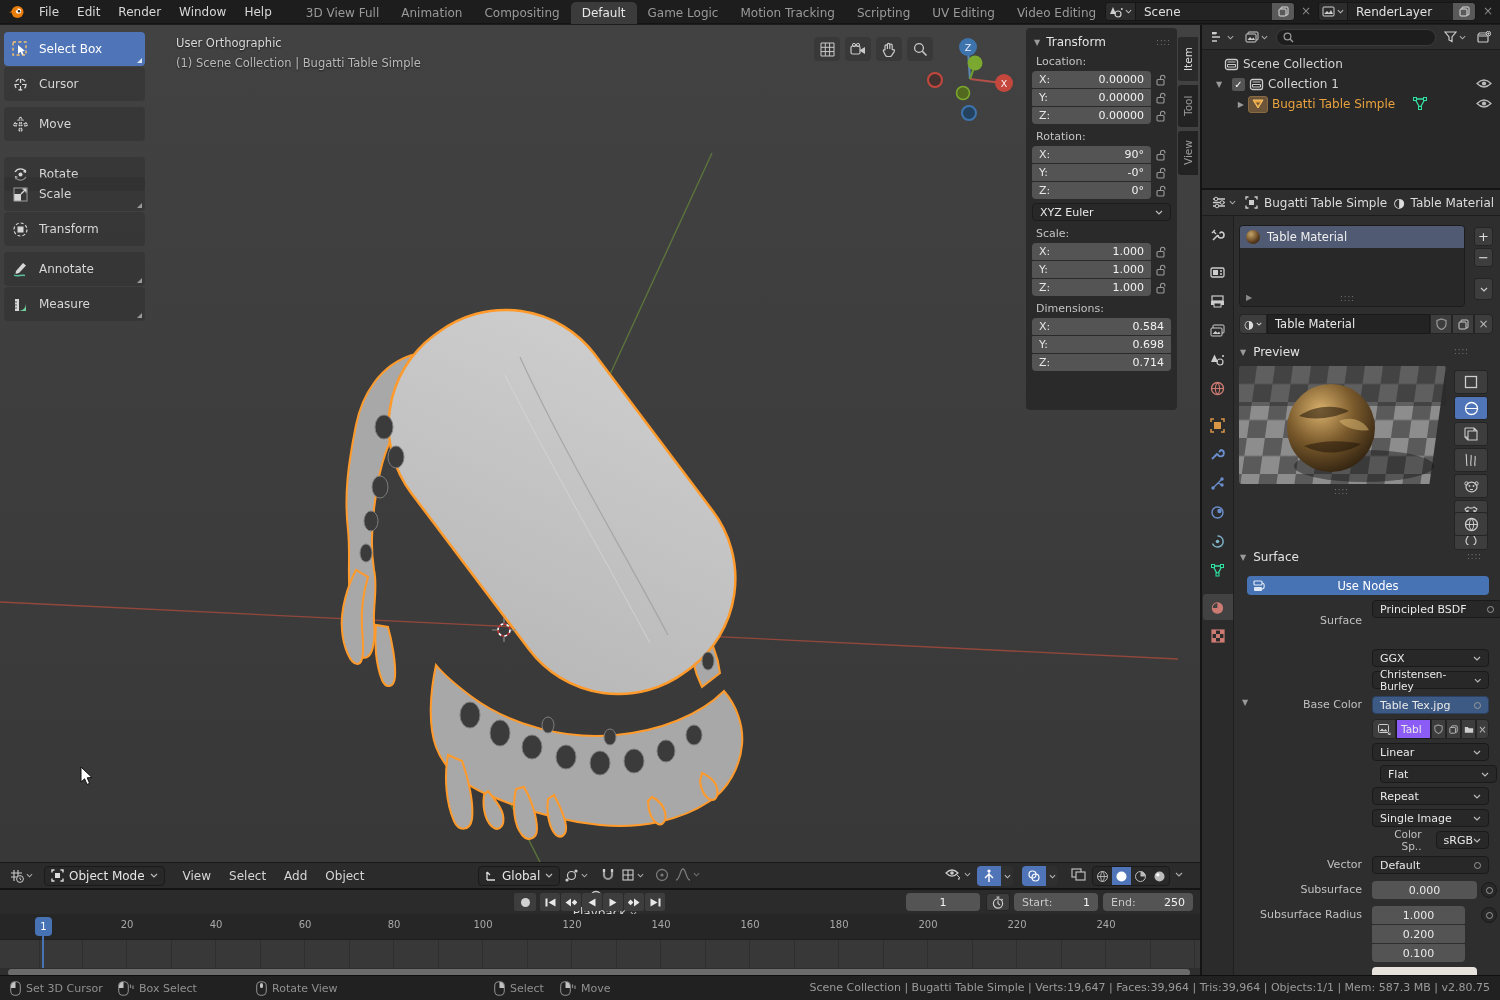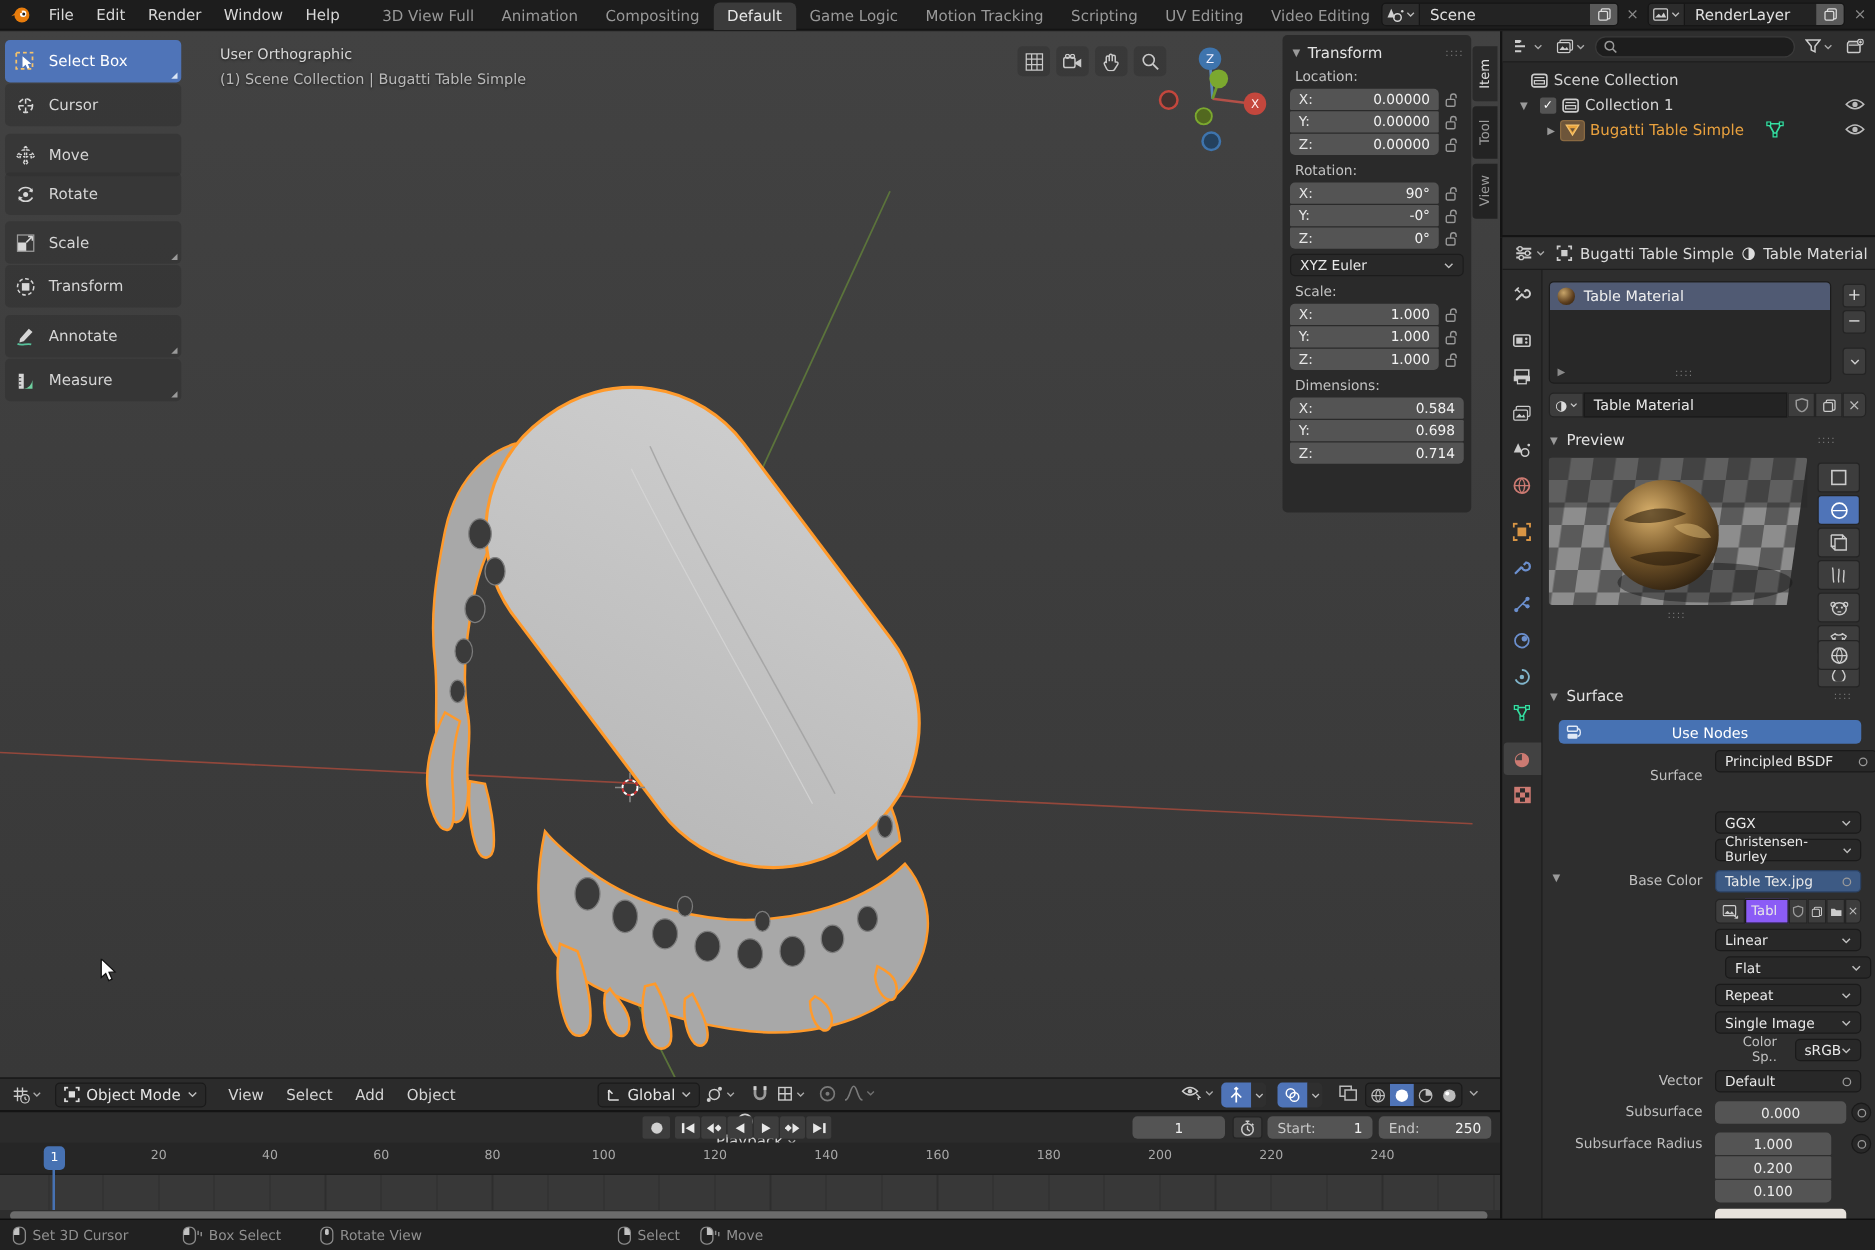--- a/index.html
+++ b/index.html
@@ -257,21 +257,21 @@
     <span>Cursor</span>
   </div>
   <div class="abs tool-btn" style="top:82px;">
     <span>
         <svg width="17" height="17" viewBox="0 0 17 17">
           <path d="M8.5 1 L11 4 H9.3 V7.7 H13 V6 L16 8.5 L13 11 V9.3 H9.3 V13 H11 L8.5 16 L6 13 H7.7 V9.3 H4 V11 L1 8.5 L4 6 V7.7 H7.7 V4 H6 Z" fill="none" stroke="#d6d6d6" stroke-width="1.1" stroke-dasharray="2.2 1.6"></path>
         </svg>
       </span>
     <span>Move</span>
   </div>
-  <div class="abs tool-btn" style="top:113px;text-align:right;">
+  <div class="abs tool-btn" style="top:132px;text-align:right;">
     <span>
         <svg width="17" height="17" viewBox="0 0 17 17">
           <path d="M3 6 A6.5 6.5 0 0 1 14 6" fill="none" stroke="#d6d6d6" stroke-width="1.3"></path>
           <path d="M14 11 A6.5 6.5 0 0 1 3 11" fill="none" stroke="#d6d6d6" stroke-width="1.3"></path>
           <path d="M14 3.5 L14 7 L10.8 6" fill="#d6d6d6"></path>
           <path d="M3 13.5 L3 10 L6.2 11" fill="#d6d6d6"></path>
           <circle cx="8.5" cy="8.5" r="2" fill="#d6d6d6"></circle>
         </svg>
       </span>
     <span>Rotate</span>
@@ -1250,21 +1250,21 @@
 <div id="statusbar" class="abs">
   <span class="hint" style="left:10px;">
     <span>
         <svg width="11" height="15" viewBox="0 0 11 15">
           <rect x="0.7" y="0.7" width="9.6" height="13.6" rx="4.2" fill="none" stroke="#8a8a8a" stroke-width="1.1"></rect>
           <path d="M5.5 1 H5 A4.3 4.3 0 0 0 1 5 V7 H5.5 Z" fill="#c2c2c2"></path>
         </svg>
       </span>
     <span>Set 3D Cursor</span>
   </span>
-  <span class="hint" style="left:118px;margin-left:28px;">
+  <span class="hint" style="left:118px;">
     <span>
         <svg width="16" height="15" viewBox="0 0 16 15">
           <rect x="0.7" y="0.7" width="9.6" height="13.6" rx="4.2" fill="none" stroke="#8a8a8a" stroke-width="1.1"></rect>
           <path d="M5.5 1 H5 A4.3 4.3 0 0 0 1 5 V7 H5.5 Z" fill="#c2c2c2"></path>
           <path d="M12.5 3.5 V7 M15 4.5 V8" stroke="#8a8a8a" stroke-width="1.2"></path>
         </svg>
       </span>
     <span>Box Select</span>
   </span>
   <span class="hint" style="left:256px;">
@@ -1288,13 +1288,14 @@
   <span class="hint" style="left:560px;">
     <span>
         <svg width="16" height="15" viewBox="0 0 16 15">
           <rect x="0.7" y="0.7" width="9.6" height="13.6" rx="4.2" fill="none" stroke="#8a8a8a" stroke-width="1.1"></rect>
           <path d="M5.5 1 H6 A4.3 4.3 0 0 1 10 5 V7 H5.5 Z" fill="#c2c2c2"></path>
           <path d="M12.5 3.5 V7 M15 4.5 V8" stroke="#8a8a8a" stroke-width="1.2"></path>
         </svg>
       </span>
     <span>Move</span>
   </span>
+  <span class="abs" style="right:10px;top:5px;color:#9a9a9a;">Scene Collection | Bugatti Table Simple | Verts:19,647 | Faces:39,964 | Tris:39,964 | Objects:1/1 | Mem: 587.3 MB | v2.80.75</span>
 </div>
 
 </body></html>

